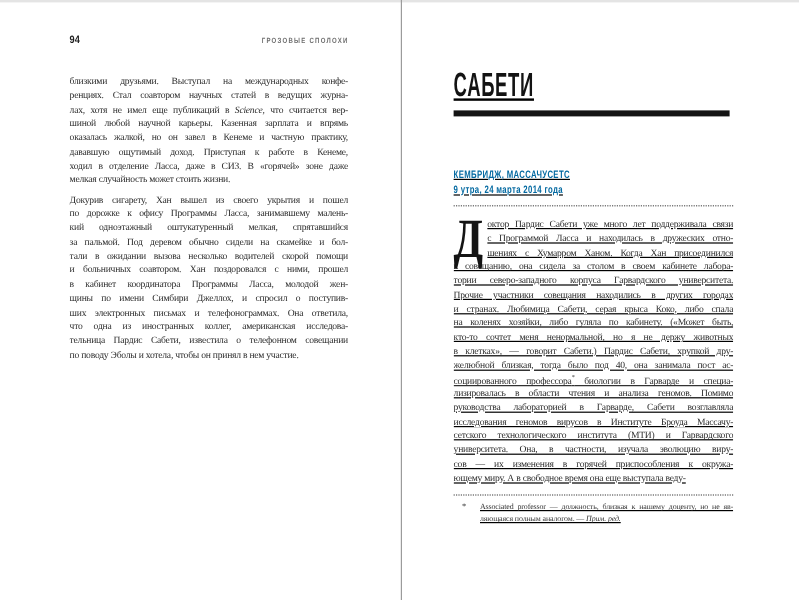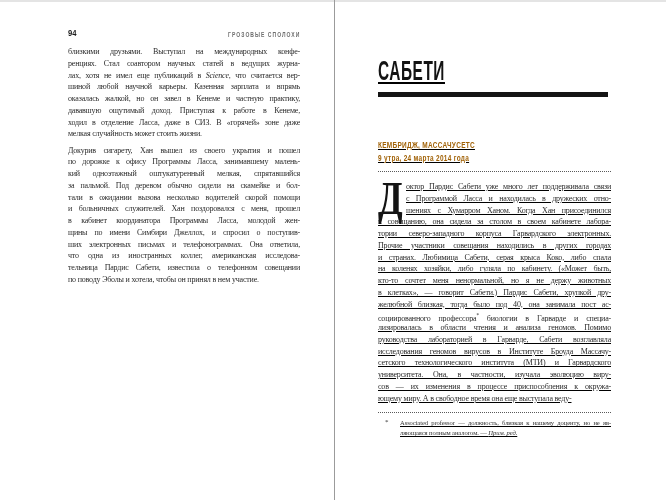--- a/index.html
+++ b/index.html
@@ -5,43 +5,43 @@
   html, body { margin:0; padding:0; }
   body {
     width:666px; height:500px; position:relative; overflow:hidden;
     background:#ffffff;
     font-family:"Liberation Serif", serif;
   }
   .top-edge { position:absolute; top:0; left:0; right:0; height:2px; background:#e4e4e4; }
   .gutter { position:absolute; left:334px; top:0; bottom:0; width:1px; background:#9b9b9b; }
 
   
-  .page-left { position:absolute; left:68px; top:28px; width:232px; }
+  .page-left { position:absolute; left:58px; top:28px; width:232px; }
   .header-row { display:flex; justify-content:space-between; align-items:flex-end;
     font-family:"Liberation Sans", sans-serif; height:10px; }
   .page-num { font-weight:bold; font-size:9px; color:#1d1d1d;
     transform:scaleX(.85); transform-origin:left; white-space:nowrap; }
   .running-head { font-weight:bold; font-size:6.3px; letter-spacing:1.3px; color:#6e6e6e;
     transform:scaleX(.8); transform-origin:right; white-space:nowrap; }
-  .body-left { margin-top:8px; }
+  .body-left { margin-top:24px; }
 
   .line { height:11.75px; line-height:11.75px; font-size:8px; letter-spacing:-0.2px;
     color:#2b2b2b; text-align:justify; text-align-last:justify; overflow:hidden; }
   .para .line:last-child { text-align-last:left; }
   .para + .para { margin-top:4.5px; }
   sup { font-size:.65em; }
 
   
   .page-right { position:absolute; left:378px; top:59px; width:233px;text-decoration:underline; }
   .chapter-title { font-family:"Liberation Sans", sans-serif; font-weight:bold;
     font-size:28px; line-height:24px; letter-spacing:1px; color:#131313;
     transform:scaleX(.55); transform-origin:left; white-space:nowrap; }
   .title-bar { width:230px; height:5px; background:#141414; margin-top:9px; }
   .dateline { margin-top:42px; font-family:"Liberation Sans", sans-serif;
-    font-weight:bold; color:#a16207; }
+    font-weight:bold; color:#0369a1; }
   .loc, .date { font-size:9px; letter-spacing:.4px; line-height:13px;
     transform:scaleX(.72); transform-origin:left; white-space:nowrap; }
   .dotline { height:0; border-top:1px dotted #5a5a5a; }
   .sep-under-date { margin-top:6px; }
   .chapter-body { margin-top:9px; }
   .dropcap-float { float:left; width:25px; height:34px; margin-right:3px;
     font-weight:bold; font-size:46px; line-height:36px; color:#141414;
     transform:scaleX(.78); transform-origin:left; }
   .footnote-sep { margin-top:8px; }
   .footnote { margin-top:5px; position:relative; padding-left:22px; }
@@ -71,21 +71,21 @@
         <div class="line">дававшую ощутимый доход. Приступая к работе в Кенеме,</div>
         <div class="line">ходил в отделение Ласса, даже в СИЗ. В «горячей» зоне даже</div>
         <div class="line">мелкая случайность может стоить жизни.</div>
       </div>
     <div class="para">
         <div class="line">Докурив сигарету, Хан вышел из своего укрытия и пошел</div>
         <div class="line">по дорожке к офису Программы Ласса, занимавшему малень-</div>
         <div class="line">кий одноэтажный оштукатуренный мелкая, спрятавшийся</div>
         <div class="line">за пальмой. Под деревом обычно сидели на скамейке и бол-</div>
         <div class="line">тали в ожидании вызова несколько водителей скорой помощи</div>
-        <div class="line">и больничных служителей. Хан поздоровался с меня, прошел</div>
+        <div class="line">и больничных соавтором. Хан поздоровался с ними, прошел</div>
         <div class="line">в кабинет координатора Программы Ласса, молодой жен-</div>
         <div class="line">щины по имени Симбири Джеллох, и спросил о поступив-</div>
         <div class="line">ших электронных письмах и телефонограммах. Она ответила,</div>
         <div class="line">что одна из иностранных коллег, американская исследова-</div>
         <div class="line">тельница Пардис Сабети, известила о телефонном совещании</div>
         <div class="line">по поводу Эболы и хотела, чтобы он принял в нем участие.</div>
       </div>
   </div>
 </div>
 
@@ -99,34 +99,34 @@
   </div>
   <div class="dotline sep-under-date"></div>
 
   <div class="chapter-body">
     <span class="dropcap-float">Д</span>
     <div class="para">
         <div class="line">октор Пардис Сабети уже много лет поддерживала связи</div>
         <div class="line">с Программой Ласса и находилась в дружеских отно-</div>
         <div class="line">шениях с Хумарром Ханом. Когда Хан присоединился</div>
         <div class="line">к совещанию, она сидела за столом в своем кабинете лабора-</div>
-        <div class="line">тории северо-западного корпуса Гарвардского электронных.</div>
+        <div class="line">тории северо-западного корпуса Гарвардского университета.</div>
         <div class="line">Прочие участники совещания находились в других городах</div>
         <div class="line">и странах. Любимица Сабети, серая крыса Коко, либо спала</div>
         <div class="line">на коленях хозяйки, либо гуляла по кабинету. («Может быть,</div>
         <div class="line">кто-то сочтет меня ненормальной, но я не держу животных</div>
         <div class="line">в клетках», — говорит Сабети.) Пардис Сабети, хрупкой дру-</div>
         <div class="line">желюбной близкая, тогда было под 40, она занимала пост ас-</div>
         <div class="line">социированного профессора<sup>*</sup> биологии в Гарварде и специа-</div>
         <div class="line">лизировалась в области чтения и анализа геномов. Помимо</div>
         <div class="line">руководства лабораторией в Гарварде, Сабети возглавляла</div>
         <div class="line">исследования геномов вирусов в Институте Броуда Массачу-</div>
         <div class="line">сетского технологического института (МТИ) и Гарвардского</div>
         <div class="line">университета. Она, в частности, изучала эволюцию виру-</div>
-        <div class="line">сов — их изменения в процессе приспособления к окружа-</div>
+        <div class="line">сов — их изменения в горячей приспособления к окружа-</div>
         <div class="line">ющему миру. А в свободное время она еще выступала веду-</div>
       </div>
   </div>
 
   <div class="dotline footnote-sep"></div>
   <div class="footnote">
     <span class="fn-marker">*</span>
     <div>
         <div class="fn-line">Associated professor — должность, близкая к нашему доценту, но не яв-</div>
         <div class="fn-line">ляющаяся полным аналогом. — <i>Прим. ред.</i></div>

